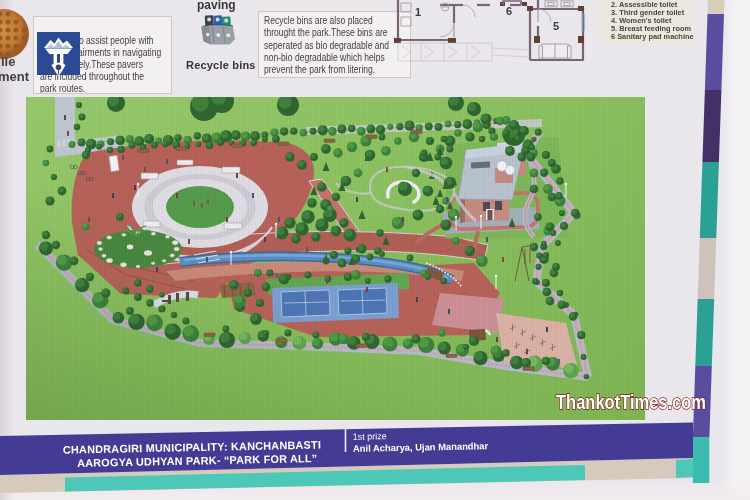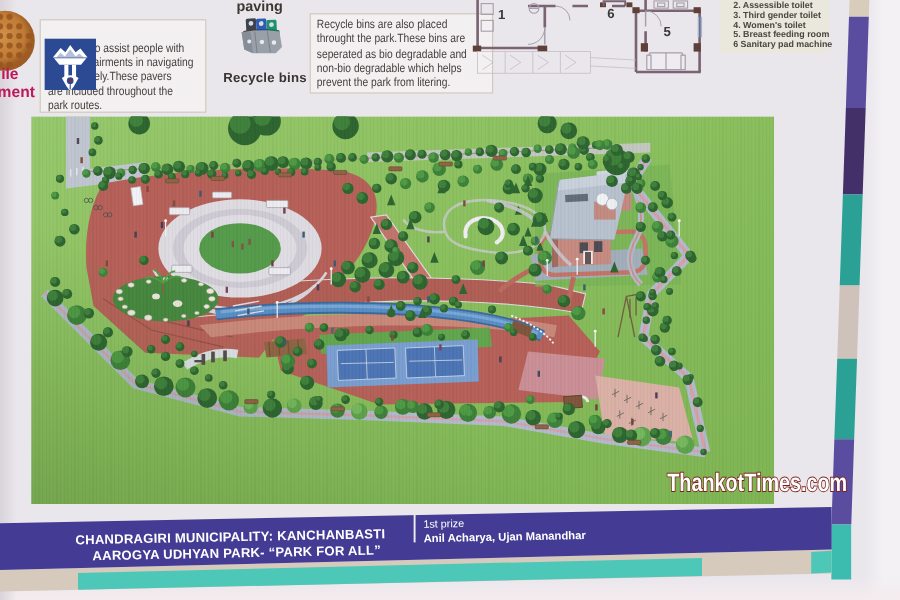--- a/index.html
+++ b/index.html
@@ -45,21 +45,21 @@
 <circle cx="46" cy="30" r="2.6"></circle>
 <circle cx="14" cy="38" r="2.6"></circle>
 <circle cx="22" cy="38" r="2.6"></circle>
 <circle cx="30" cy="38" r="2.6"></circle>
 <circle cx="38" cy="38" r="2.6"></circle>
 <circle cx="22" cy="46" r="2.6"></circle>
 <circle cx="30" cy="46" r="2.6"></circle>
 </g>
 </svg></div>
 
-<div class="abs" style="left:1px;top:54px;font-size:13px;font-weight:bold;color:#be185d;line-height:15px;">ile<br><span style="margin-left:-3px;">ment</span></div>
+<div class="abs" style="left:1px;top:54px;font-size:13px;font-weight:bold;color:#404040;line-height:15px;">ile<br><span style="margin-left:-3px;">ment</span></div>
 
 <div class="abs" style="left:33px;top:16px;width:131px;height:56px;background:#f3f0f2;border:1px solid #cfc8bc;padding:18px 0 2px 6px;font-size:10px;line-height:12.1px;color:#45403d;white-space:nowrap;overflow:hidden;">
     <div style="transform:scaleX(0.855);transform-origin:0 0;">It is used to assist people with<br>visual impairments in navigating<br>places safely.These pavers<br>are included throughout the<br>park routes.</div>
   </div>
 
 <div class="abs" style="left:37px;top:32px;width:43px;height:43px;"><svg width="43" height="43" viewBox="0 0 43 43">
 <rect width="43" height="43" fill="#2b4a93"></rect>
 <g fill="#ffffff">
 <polygon points="7,16 13.5,8 17.5,11.5 21.5,5.5 26,11.5 30,8.5 36,16"></polygon>
 <polygon points="8,16.5 35,16.5 30.5,22 12.5,22"></polygon>

